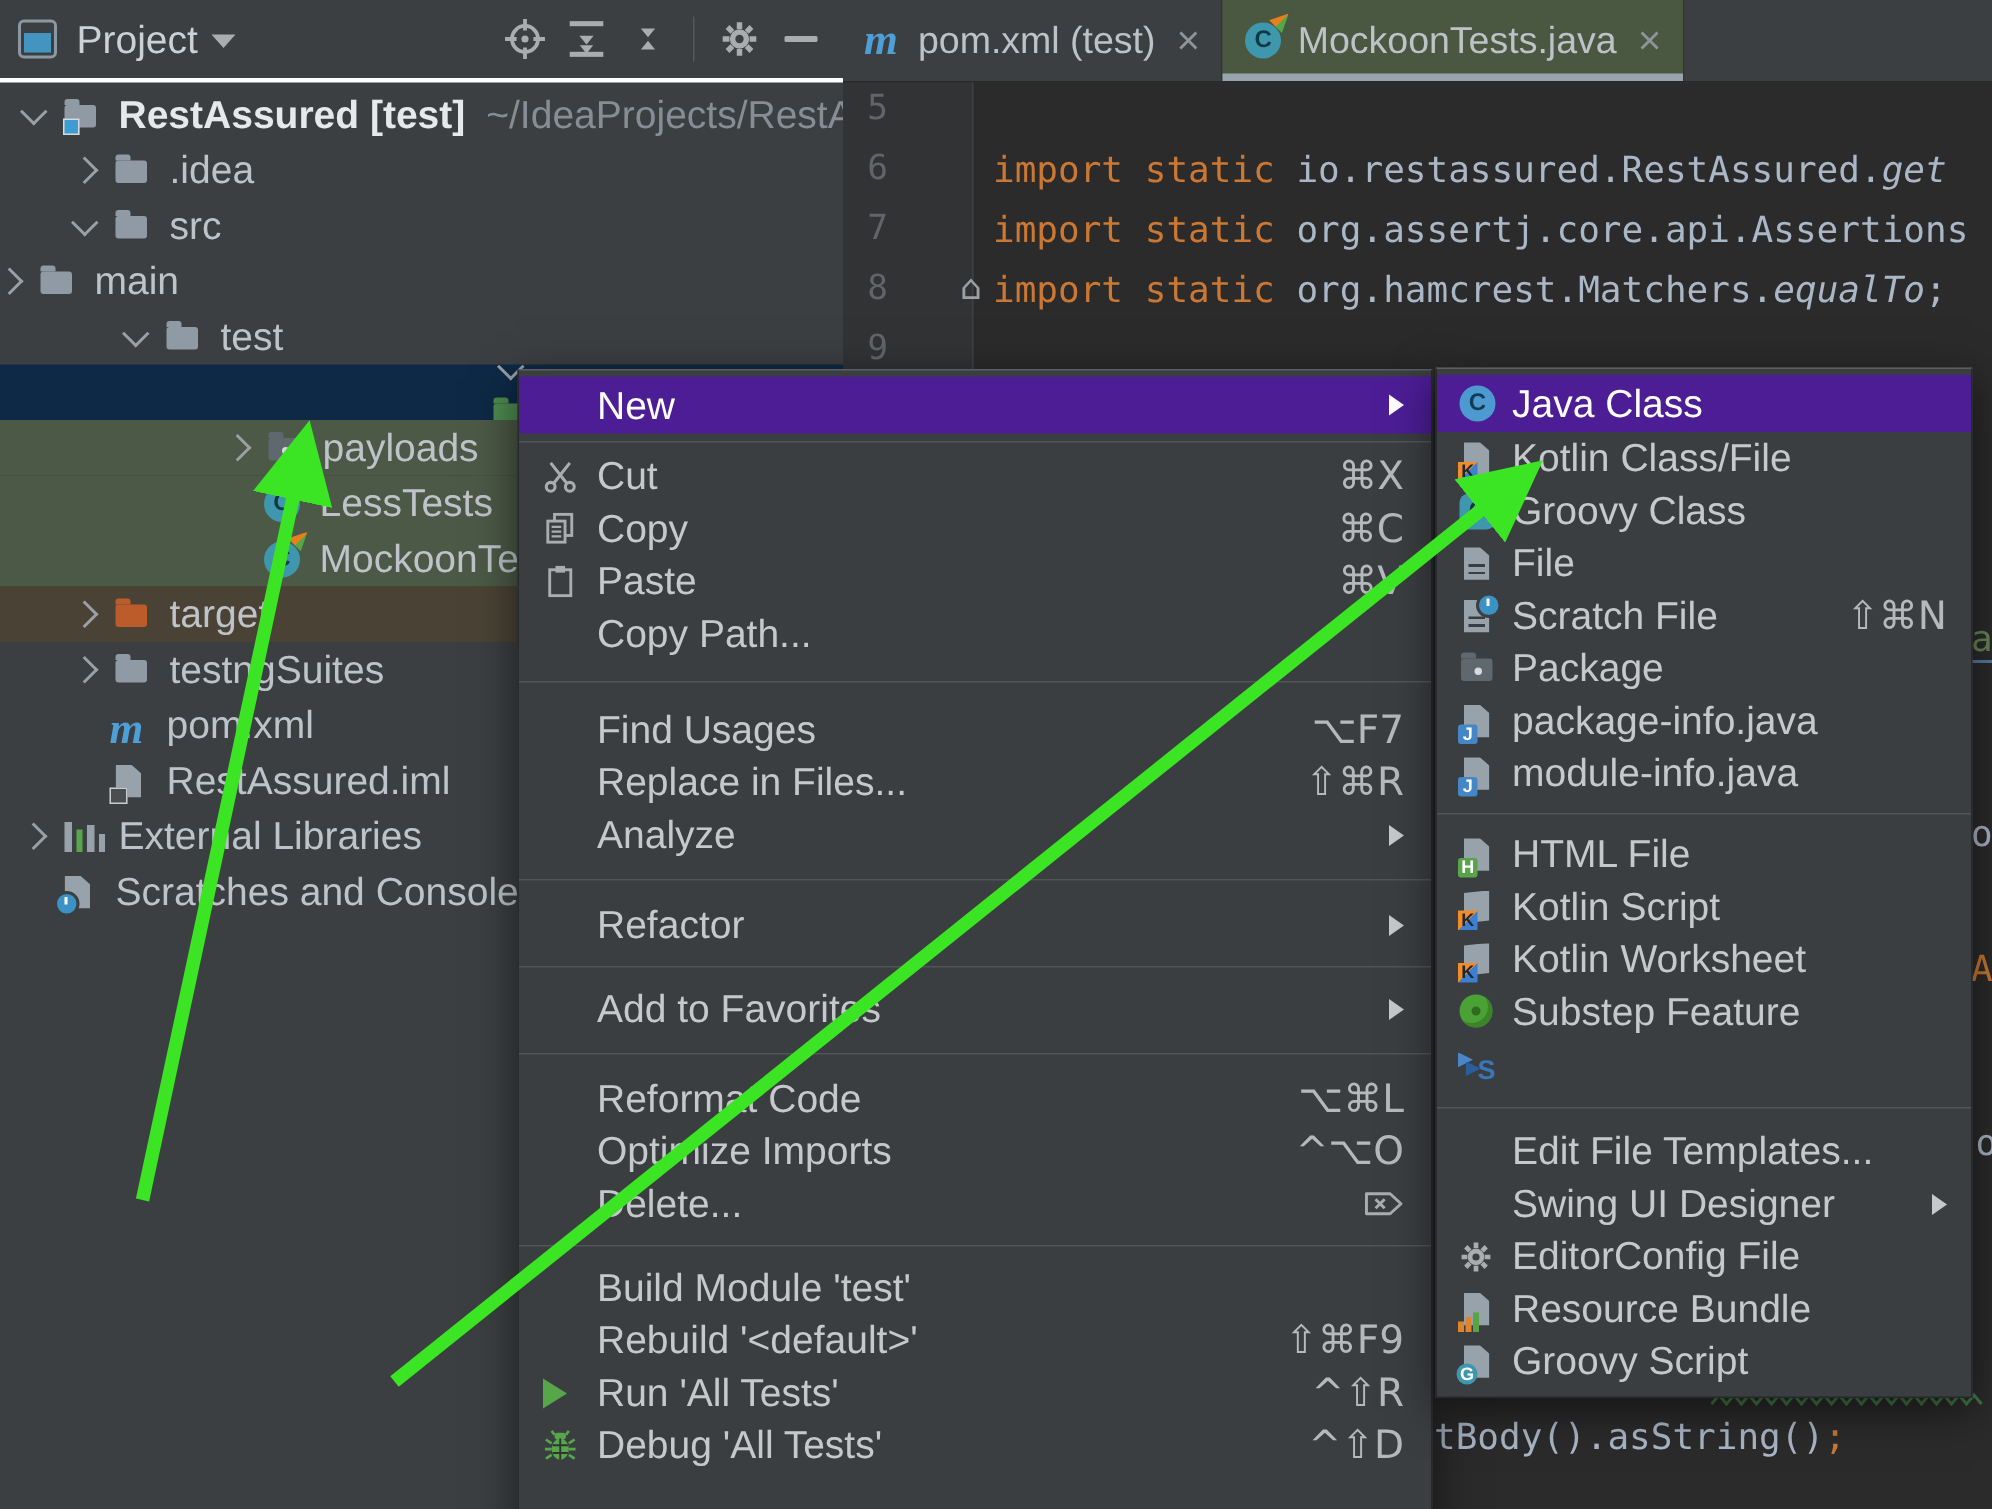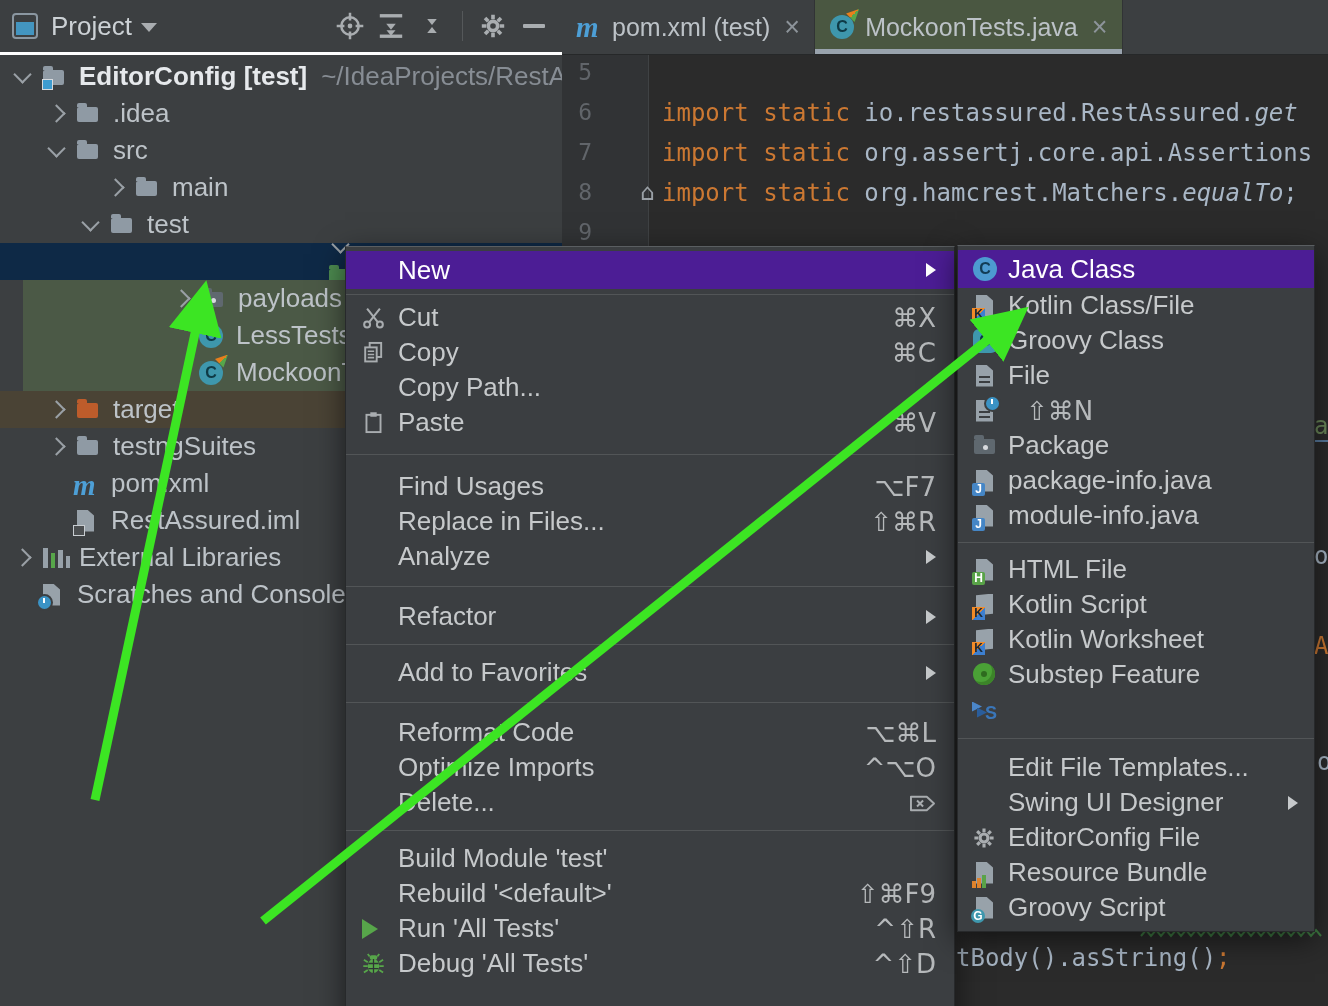--- a/index.html
+++ b/index.html
@@ -16,21 +16,21 @@
   .dd-chev{width:0;height:0;border-left:8px solid transparent;border-right:8px solid transparent;border-top:9px solid #a9adb0;margin-top:3px;}
   .sp{flex:1;}
   .tool-ico{width:32px;height:32px;display:flex;align-items:center;justify-content:center;flex:none;}
   .tb-sep{width:1px;height:30px;background:#55585a;margin:0 5px;flex:none;}
   .minus{width:22px;height:4px;background:#a9adb0;border-radius:1px;}
 
   
   .trow{position:absolute;left:0;width:562px;height:37px;display:flex;align-items:center;gap:12px;
         color:#bdc3c8;font-size:26px;box-sizing:border-box;overflow:hidden;white-space:nowrap;}
   .trow.sel{background:#0e2946;color:#d8e0e8;}
-  .trow.scope-test{background:#4b5946;margin-left:23px;}
+  .trow.scope-test{background:#4b5946;}
   .trow.scope-excl{background:#4a4335;}
   .chev{width:11px;height:11px;border-right:2.6px solid #9aa0a6;border-bottom:2.6px solid #9aa0a6;flex:none;}
   .chev.down{transform:rotate(45deg);margin-top:-5px;}
   .chev.right{transform:rotate(-45deg);}
   .chsp{width:11px;flex:none;}
   .ti{width:26px;height:26px;position:relative;flex:none;}
   .folder{position:absolute;left:2px;top:6px;width:21px;height:15px;background:#8f9aa4;border-radius:2px;}
   .folder::before{content:"";position:absolute;left:0;top:-4px;width:10px;height:4px;background:inherit;border-radius:2px 2px 0 0;}
   .folder.green{background:#4d8b50;}
   .folder.orange{background:#bd5c2b;}
@@ -173,38 +173,38 @@
         </span>
     </div>
 
     <div id="tree">
       <div class="trow" style="top:58px;padding-left:16px;">
         <span class="chev down"></span>
         <span class="ti">
             <span class="folder"></span>
             <span class="proj-badge"></span>
           </span>
-        <span class="tl proj-name">EditorConfig [test]</span>
+        <span class="tl proj-name">RestAssured [test]</span>
         <span class="tl proj-path">~/IdeaProjects/RestAs</span>
       </div>
       <div class="trow" style="top:95px;padding-left:50px;">
         <span class="chev right"></span>
         <span class="ti">
             <span class="folder"></span>
           </span>
         <span class="tl">.idea</span>
       </div>
       <div class="trow" style="top:132px;padding-left:50px;">
         <span class="chev down"></span>
         <span class="ti">
             <span class="folder"></span>
           </span>
         <span class="tl">src</span>
       </div>
-      <div class="trow" style="top:169px;padding-left:84px;margin-left:25px;">
+      <div class="trow" style="top:169px;">
         <span class="chev right"></span>
         <span class="ti">
             <span class="folder"></span>
           </span>
         <span class="tl">main</span>
       </div>
       <div class="trow" style="top:206px;padding-left:84px;">
         <span class="chev down"></span>
         <span class="ti">
             <span class="folder"></span>
@@ -357,34 +357,34 @@
               <rect x="6" y="1.5" width="9" height="11"></rect>
               <rect x="2.5" y="5" width="9" height="11" fill="#3b3e41"></rect>
               <path d="M4.5 8h5M4.5 10.5h5M4.5 13h5" stroke-width="1.2"></path>
             </g>
           </svg>
         </span>
       <span class="mi-lbl">Copy</span>
       <span class="mi-sc">⌘C</span>
     </div>
     <div class="mi">
-      <span class="mi-ico"></span>
-      <span class="mi-lbl">Copy Path...</span>
-    </div>
-    <div class="mi">
       <span class="mi-ico">
           <svg viewBox="0 0 18 18" width="23" height="23">
             <g fill="none" stroke="#a9adb0" stroke-width="1.5">
               <rect x="3.5" y="3" width="11" height="13.5"></rect>
             </g>
             <rect x="6.5" y="1" width="5" height="3.5" fill="#a9adb0"></rect>
           </svg>
         </span>
       <span class="mi-lbl">Paste</span>
       <span class="mi-sc">⌘V</span>
+    </div>
+    <div class="mi">
+      <span class="mi-ico"></span>
+      <span class="mi-lbl">Copy Path...</span>
     </div>
     <div class="msep" style="margin:14px 0;"></div>
     <div class="mi">
       <span class="mi-ico"></span>
       <span class="mi-lbl">Find Usages</span>
       <span class="mi-sc">⌥F7</span>
     </div>
     <div class="mi">
       <span class="mi-ico"></span>
       <span class="mi-lbl">Replace in Files...</span>
@@ -495,20 +495,21 @@
         </span>
       <span class="mi-lbl">File</span>
     </div>
     <div class="mi">
       <span class="mi-ico">
           <span class="ti">
             <span class="fico lines"></span>
             <span class="fb clk"></span>
           </span>
         </span>
+      <span class="mi-lbl">Scratch File</span>
       <span class="mi-sc">⇧⌘N</span>
     </div>
     <div class="mi">
       <span class="mi-ico">
           <span class="ti">
             <span class="folder darkf"></span>
             <span class="fdot"></span>
           </span>
         </span>
       <span class="mi-lbl">Package</span>

